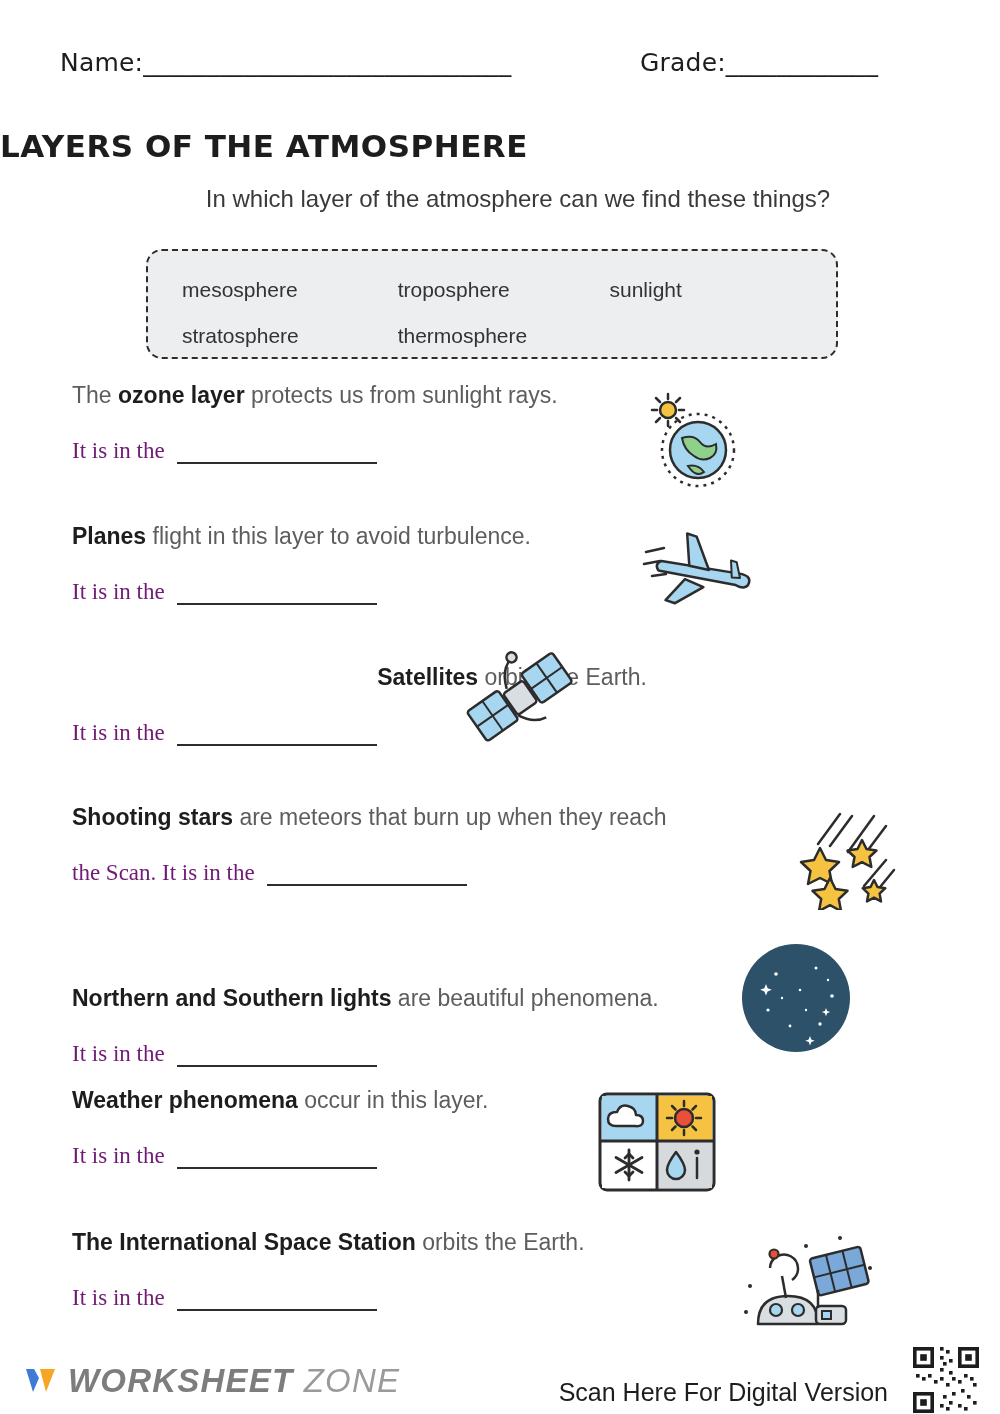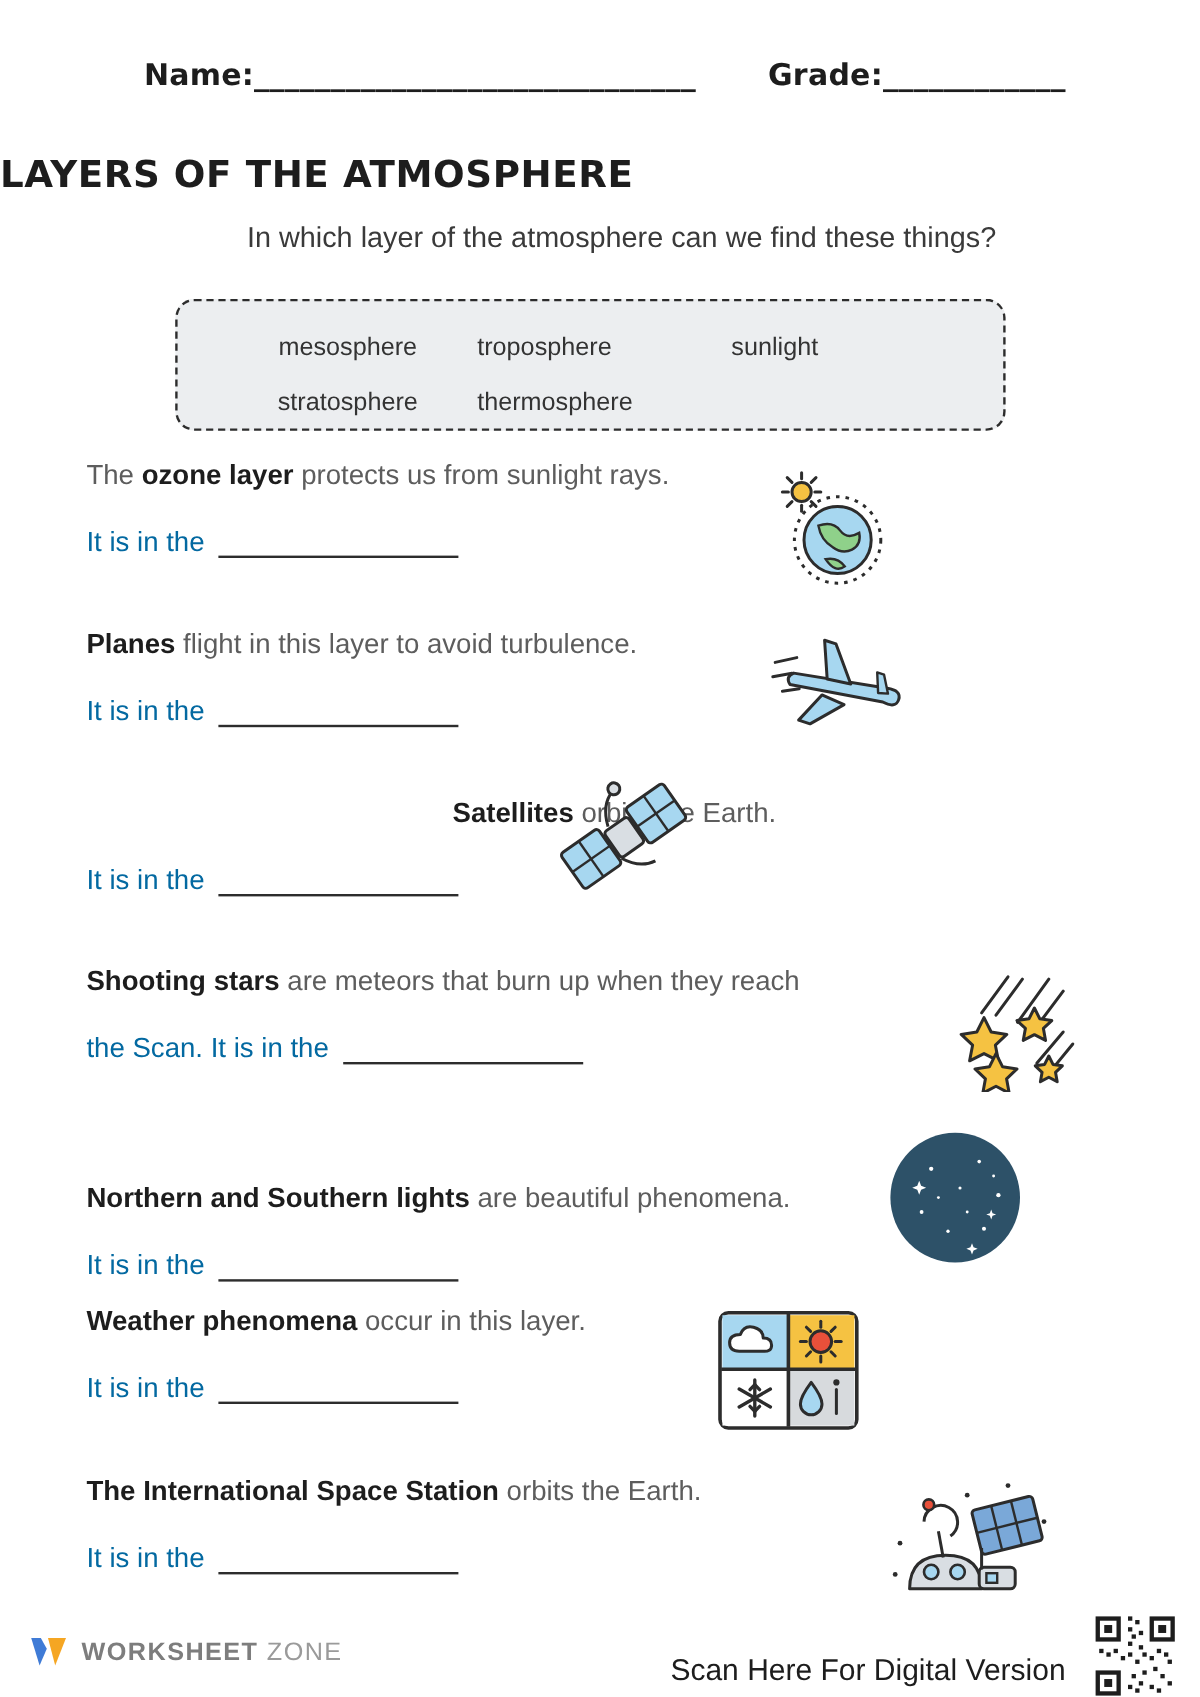--- a/index.html
+++ b/index.html
@@ -20,26 +20,25 @@
   .header {
     position: absolute;
     top: 48px;
     left: 60px;
     width: 880px;
     display: flex;
     align-items: baseline;
   }
   .name-label, .grade-label {
     font-family: "DejaVu Sans", sans-serif;
-    font-weight: bold;
+    font-weight: normal;
     font-size: 25px;
     letter-spacing: .2px;
     color: #1d1d1d;
     white-space: pre;
-    text-align: center;
   }
   .name-block { width: 580px; }
   .grade-block { }
 
   
   .title {
     position: absolute;
     top: 128px;
     left: 0;
     width: 1000px;
@@ -78,21 +77,21 @@
   .wb-row {
     display: flex;
     height: 46px;
     align-items: center;
   }
   .wb-word {
     font-size: 21px;
     color: #333;
     font-family: "Liberation Sans", sans-serif;
   }
-  .wb-c1 { width: 224px; text-align: center; }
+  .wb-c1 { width: 224px; }
   .wb-c2 { width: 220px; }
   .wb-c3 { width: 200px; }
 
   
   .q {
     position: absolute;
     left: 72px;
     width: 880px;
   }
   .q-text {
@@ -104,22 +103,22 @@
   }
   .q-text b {
     color: #1d1d1d;
     font-weight: bold;
   }
   .answer-line {
     display: flex;
     align-items: flex-end;
     margin-top: 26px;
     font-size: 23px;
-    color: #0369a1;
-    font-family: Liberation Sans, sans-serif;
+    color: #701a75;
+    font-family: Liberation Serif, serif;
   }
   .answer-line .blank {
     display: inline-block;
     width: 200px;
     border-bottom: 2px solid #2d2d2d;
     height: 22px;
     margin-left: 12px;
   }
   .inline-answer {
     display: inline-flex;
@@ -135,24 +134,25 @@
     left: 24px;
     top: 1362px;
     display: flex;
     align-items: center;
   }
   .logo-mark {
     width: 34px; height: 30px;
     margin-right: 10px;
   }
   .logo-text {
-    font-size: 21px;
+    font-size: 33px;
     letter-spacing: 1.2px;
     color: #9a9a9a;
     font-family: "Liberation Sans", sans-serif;
+    font-style: italic;
   }
   .logo-text b { color: #7d7d7d; font-weight: bold; }
   .scan-text {
     position: absolute;
     right: 112px;
     top: 1378px;
     font-size: 25px;
     color: #1d1d1d;
     font-family: "Liberation Sans", sans-serif;
     margin-left: 20px;

